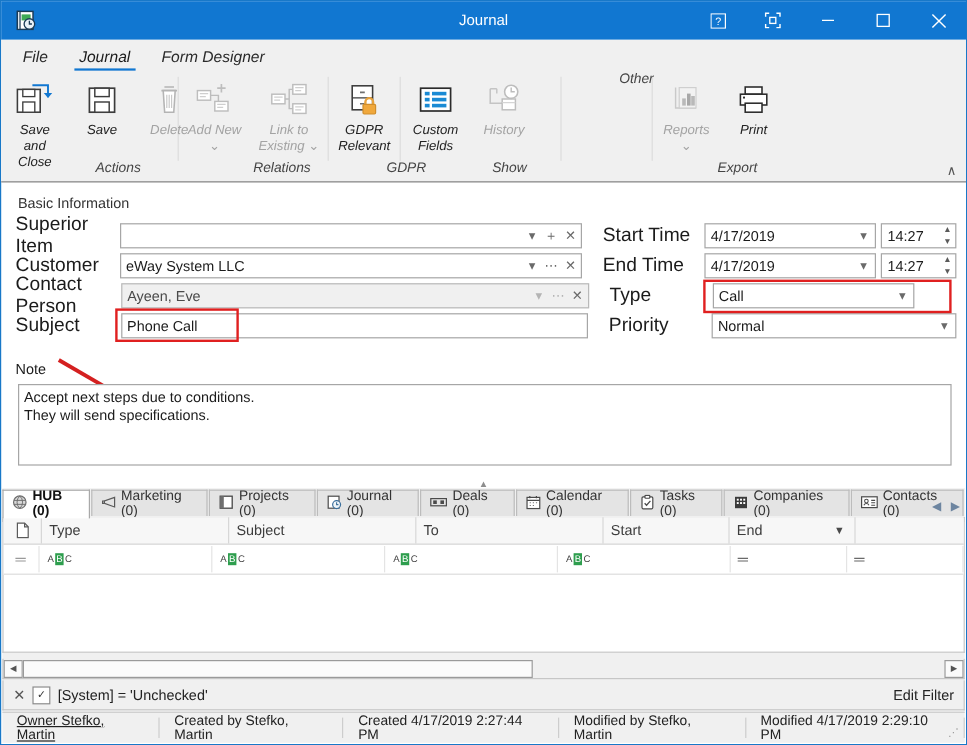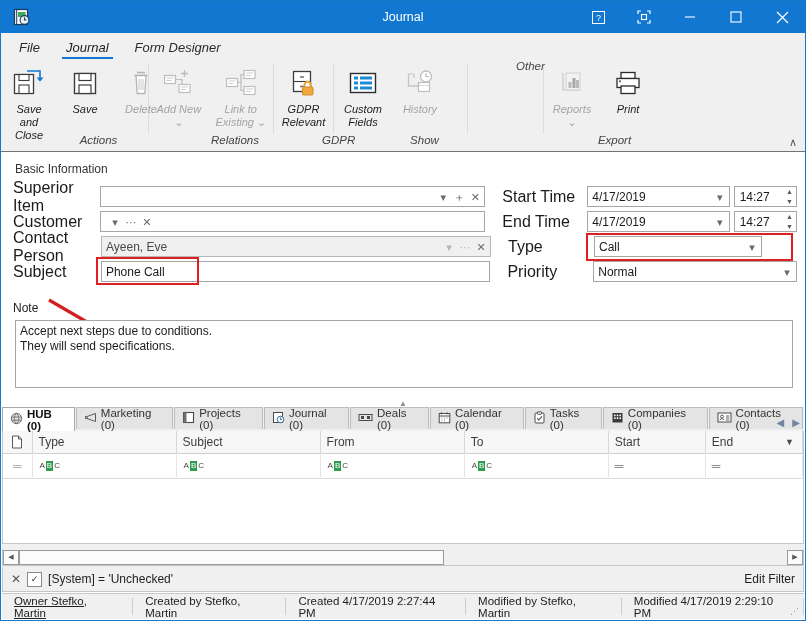--- a/index.html
+++ b/index.html
@@ -73,21 +73,21 @@
 
   .note-lbl{position:absolute;left:12px;top:300px;font-size:12px;}
   .note-box{position:absolute;left:14px;top:319px;width:778px;height:68px;
             box-sizing:border-box;border:1px solid #a6a6a6;background:#fff;
             padding:3px 4px;font-size:12px;line-height:15px;color:#1b1b1b;}
 
   .splitter{position:absolute;left:0;right:0;top:398px;height:10px;text-align:center;color:#8d8d8d;font-size:8px;}
 
   
   .bottom{position:absolute;left:1px;right:1px;top:406px;bottom:28px;background:#f0f0f0;}
-  .tabstrip{height:24px;display:flex;align-items:flex-start;background:#f0f0f0;position:relative;
+  .tabstrip{height:24px;display:flex;align-items:center;background:#f0f0f0;position:relative;
             border-bottom:4px solid #0f172a;}
   .gtab{height:22px;box-sizing:border-box;display:flex;align-items:center;gap:4px;padding:0 7px;
         background:#e4e4e4;border:1px solid #bcbcbc;border-bottom:none;margin-right:1px;
         font-size:11.5px;color:#333;cursor:default;}
   .gtab.active{background:#fff;color:#111;height:24px;border-color:#a9a9a9;font-weight:bold;
                position:relative;z-index:2;margin-bottom:-1px;}
   .tabnav{position:absolute;right:4px;bottom:3px;display:flex;gap:8px;color:#6d85a0;font-size:10px;}
 
   .grid{position:absolute;left:0;right:0;top:24px;bottom:48px;background:#fff;border:1px solid #c6c6c6;
         border-top:none;box-sizing:border-box;}
@@ -372,20 +372,21 @@
         <span class="ar">
             <span>▲</span>
             <span>▼</span>
           </span>
       </div>
     </div>
 
     <div class="fieldrow">
       <div class="lbl" style="width:88px">Customer</div>
       <div class="inp" style="width:390px">
+        <div class="val">eWay System LLC</div>
         <div class="adorn">
           <span class="caret">▾</span>
           <span>⋯</span>
           <span>✕</span>
         </div>
       </div>
       <div class="lbl" style="width:86px;margin-left:17px">End Time</div>
       <div class="inp" style="width:144px">
         <div class="val">4/17/2019</div>
         <div class="adorn">
@@ -553,21 +554,20 @@
     <div class="grid">
       <div class="ghead">
         <div class="gcell" style="width:32px;justify-content:center;padding-left:0">
           <svg width="12" height="14" viewBox="0 0 12 14">
               <path d="M1.5 1 H7.5 L10.5 4 V13 H1.5 Z" fill="#fff" stroke="#5a5a5a" stroke-width="1"></path>
               <path d="M7.5 1 V4 H10.5" fill="none" stroke="#5a5a5a" stroke-width="1"></path>
             </svg>
         </div>
         <div class="gcell" style="width:156px">Type</div>
         <div class="gcell" style="width:156px">Subject</div>
-        <div class="gcell" style="width:156px">From</div>
         <div class="gcell" style="width:156px">To</div>
         <div class="gcell" style="width:105px">Start</div>
         <div class="gcell" style="width:105px;position:relative">
           <span>End</span>
           <span style="position:absolute;right:8px;color:#4a4a4a;font-size:9px">▼</span>
         </div>
       </div>
       <div class="gfilter">
         <div class="gcell" style="width:32px;justify-content:center;padding-left:0;border-right-color:#e4e4e4;color:#9a9a9a">═</div>
         <div class="gcell" style="width:156px;border-right-color:#e4e4e4">

